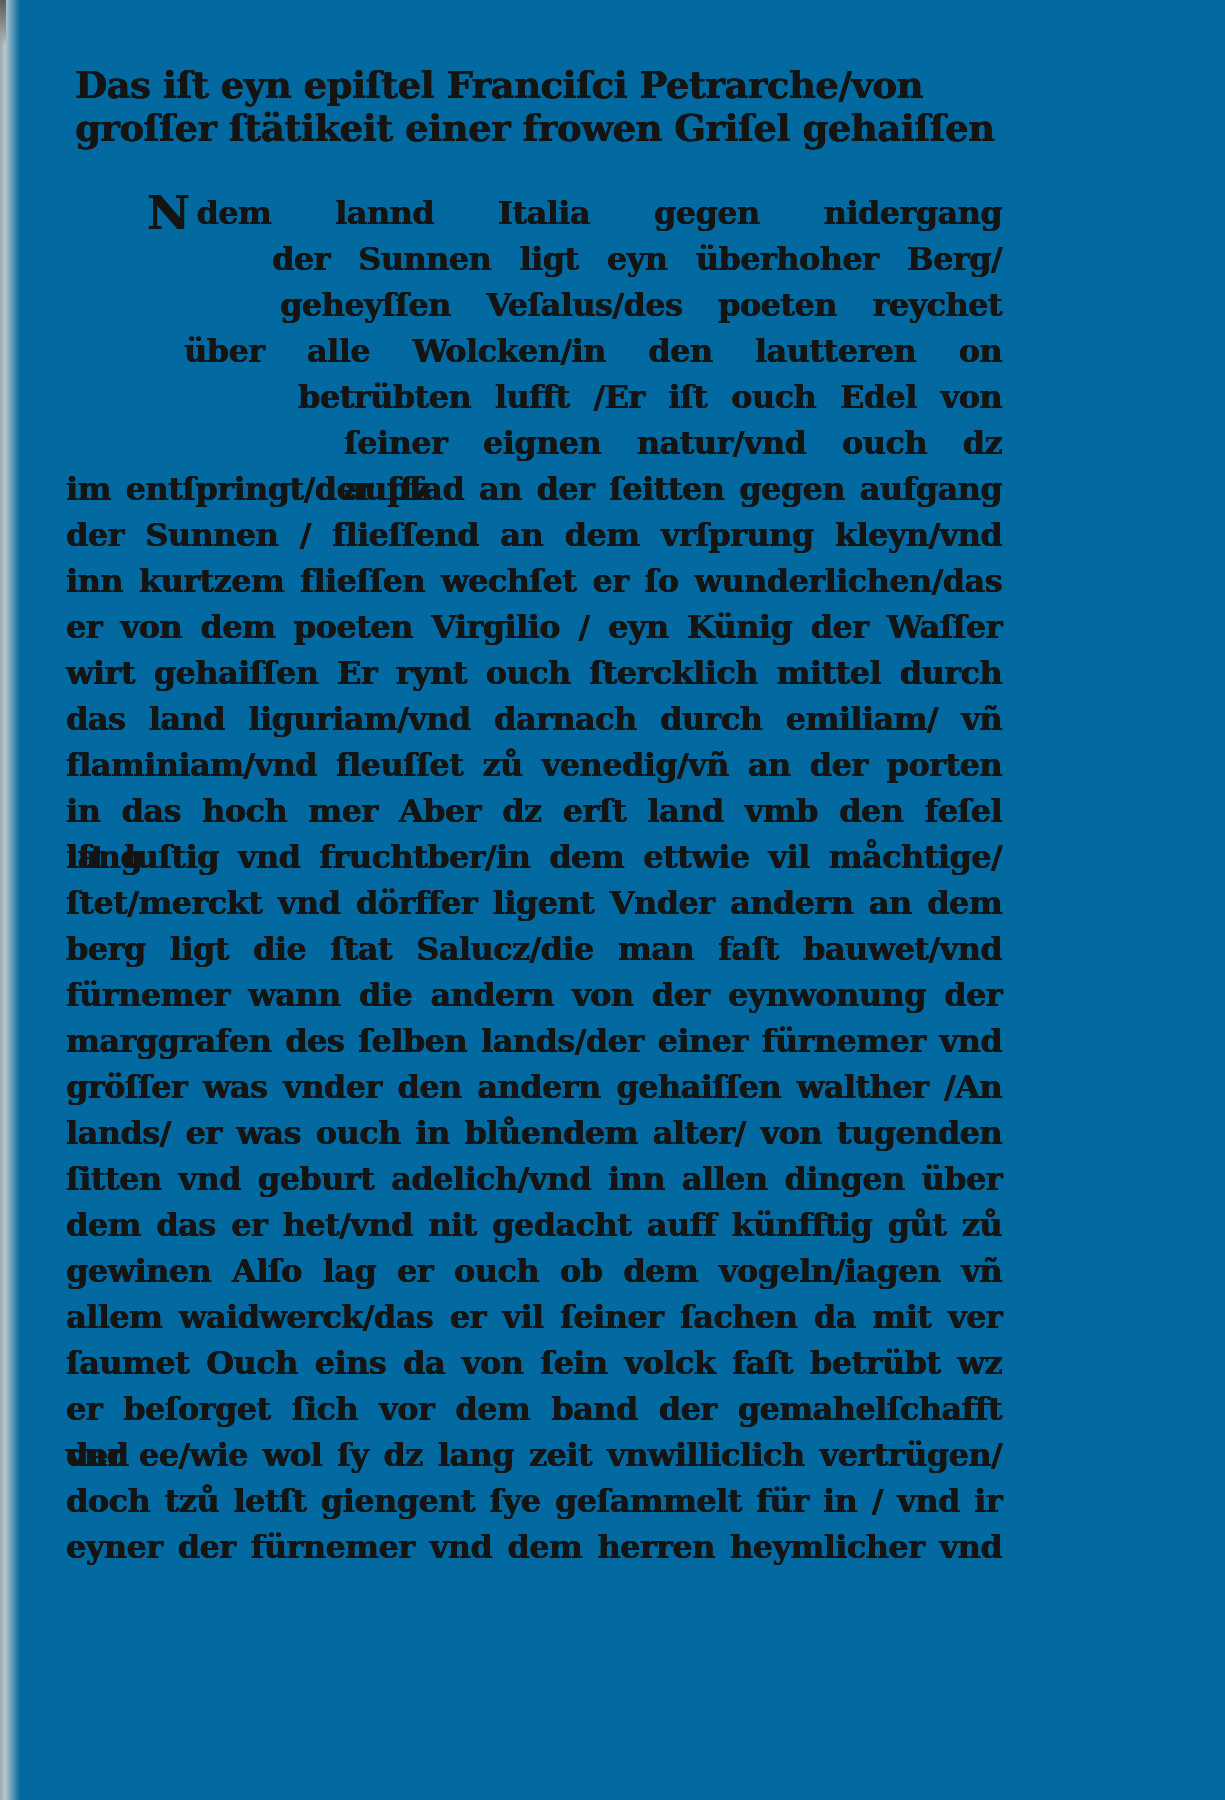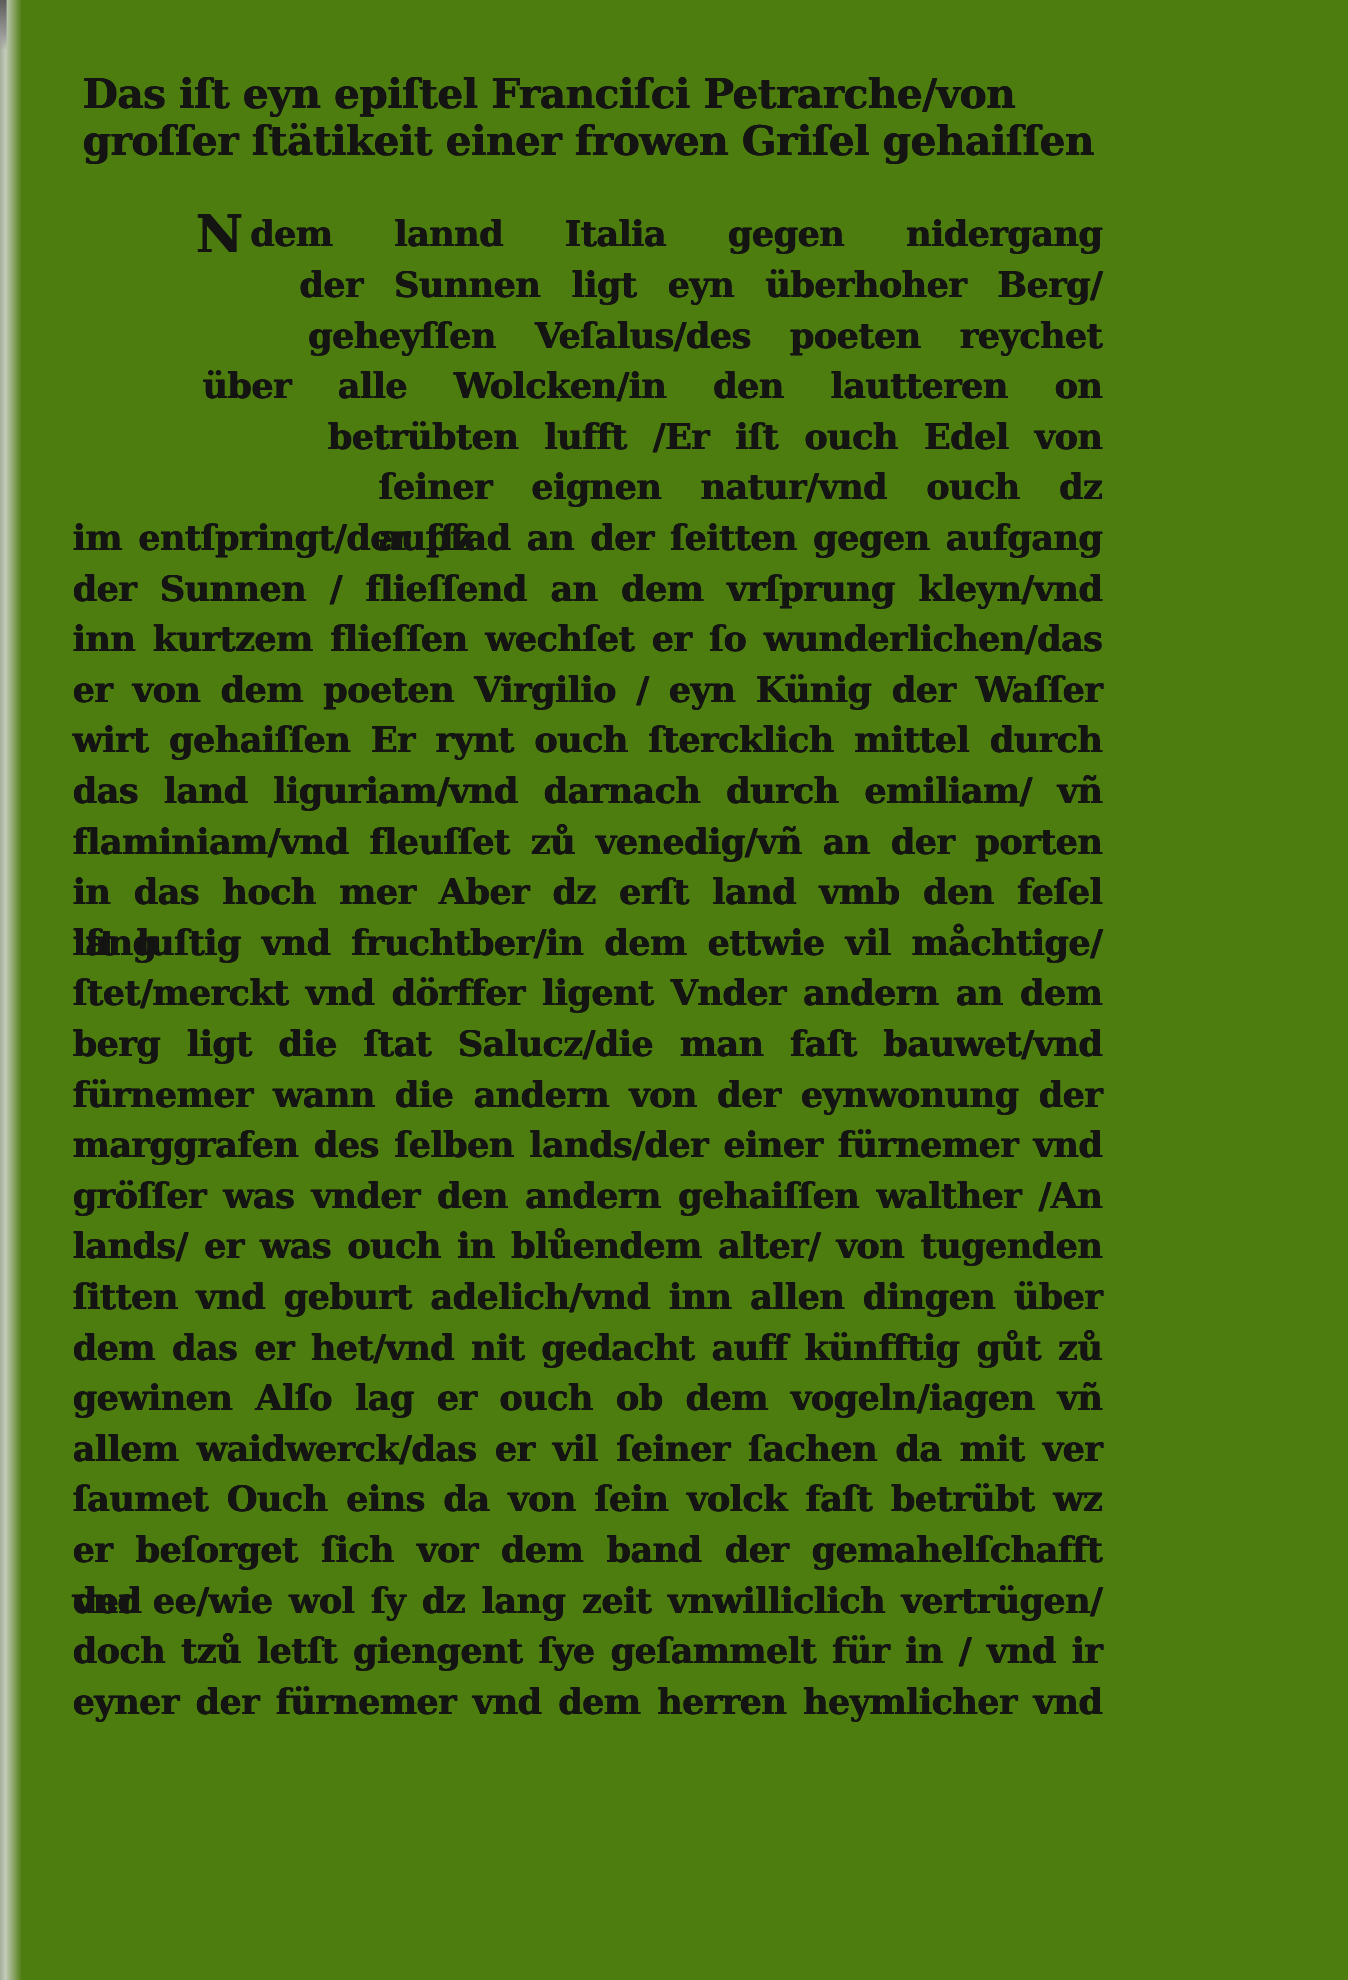--- a/index.html
+++ b/index.html
@@ -5,21 +5,21 @@
   html,body{margin:0;padding:0;}
   body{
     width:1225px;height:1800px;
     background:#eef0ee;
     font-family:"DejaVu Serif", serif;
     overflow:hidden;
     position:relative;
   }
   .page{
     position:absolute;inset:0;
-    background:#4d7c0f;
+    background:#0369a1;
   }
   
   .scan-edge{
     position:absolute;left:0;top:0;bottom:0;width:22px;
     background:linear-gradient(to right,#b4b5b3 0px,#d8dad8 5px,rgba(248,249,248,0) 20px);
     opacity:.85;
   }
   .scan-corner{
     position:absolute;left:0;top:0;width:6px;height:46px;
     background:linear-gradient(to bottom,#5d5e5c,#9b9c9a 70%,rgba(155,156,154,0));
@@ -47,21 +47,21 @@
   }
   .text-line{
     height:46px;line-height:46px;
     font-size:32px;
     letter-spacing:-0.6px;
     text-align:justify;
     text-align-last:justify;
     word-spacing:2px;
   }
   
-  .text-line.ind-0{margin-left:112px;}
+  .text-line.ind-0{margin-left:81px;}
   .text-line.ind-1{margin-left:206px;}
   .text-line.ind-2{margin-left:214px;}
   .text-line.ind-3{margin-left:118px;}
   .text-line.ind-4{margin-left:232px;}
   .text-line.ind-5{margin-left:278px;}
   .drop-cap{
     font-size:47px;
     line-height:40px;
     display:inline-block;
     vertical-align:-5px;

